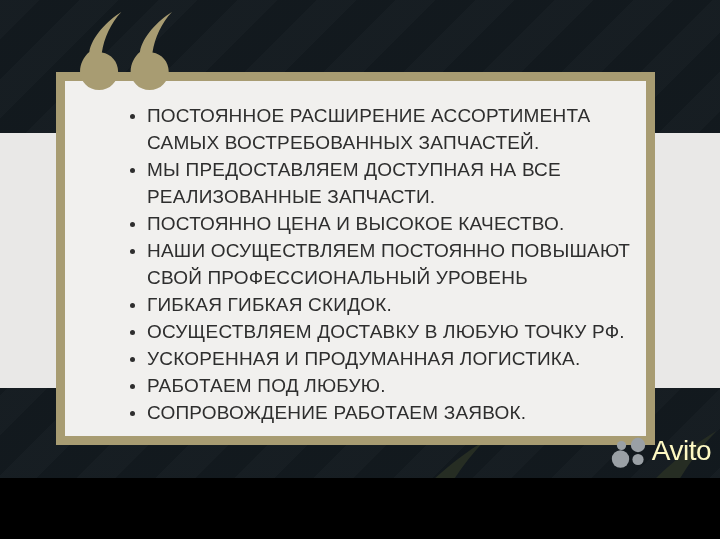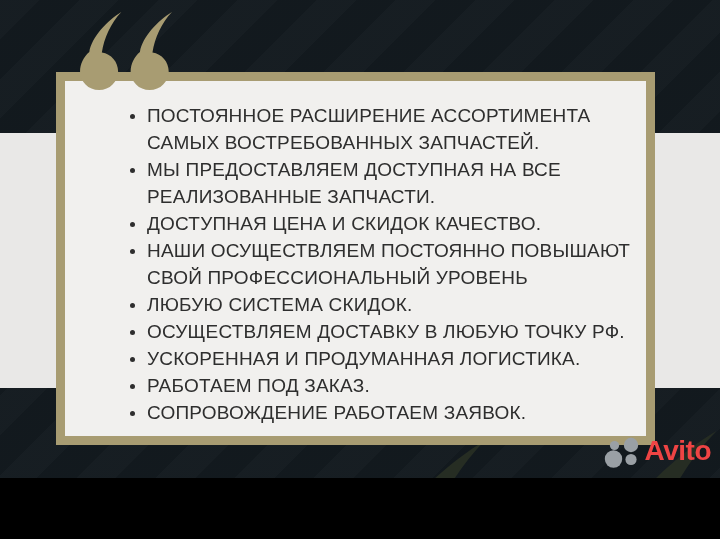--- a/index.html
+++ b/index.html
@@ -72,23 +72,23 @@
   .avito-logo {
     position: absolute;
     right: 9px; bottom: 10px;
     display: flex;
     align-items: center;
     gap: 4px;
     z-index: 5;
   }
   .avito-logo-text {
     font-size: 28px;
-    font-weight: 700;
+    font-weight: 400;
     letter-spacing: -0.5px;
-    color: #ef4444;
+    color: #fef9c3;
     line-height: 1;
     padding-bottom: 3px;
   }
 </style>
 </head>
 <body>
 
 <div class="stage">
 
   <div class="band"></div>
@@ -100,27 +100,27 @@
     <path fill="#262d23" d="M45 0 C 30 9 13 27 10.5 43 C 4.5 48 0.5 56 0.5 64 C 0.5 75 9.5 84 21 84 C 32.5 84 41.5 75 41.5 64 C 41.5 53.5 34 45 24 43.5 C 26.5 28 33.5 12 45 0 Z"></path>
   </svg>
 
   <div class="card">
     <div class="card-inner">
       <ul class="benefits">
         <li>ПОСТОЯННОЕ РАСШИРЕНИЕ АССОРТИМЕНТА
 САМЫХ ВОСТРЕБОВАННЫХ ЗАПЧАСТЕЙ.</li>
         <li>МЫ ПРЕДОСТАВЛЯЕМ ДОСТУПНАЯ НА ВСЕ
 РЕАЛИЗОВАННЫЕ ЗАПЧАСТИ.</li>
-        <li>ДОСТУПНАЯ ЦЕНА И СКИДОК КАЧЕСТВО.</li>
+        <li>ПОСТОЯННО ЦЕНА И ВЫСОКОЕ КАЧЕСТВО.</li>
         <li>НАШИ ОСУЩЕСТВЛЯЕМ ПОСТОЯННО ПОВЫШАЮТ
 СВОЙ ПРОФЕССИОНАЛЬНЫЙ УРОВЕНЬ</li>
-        <li>ЛЮБУЮ СИСТЕМА СКИДОК.</li>
+        <li>ГИБКАЯ ГИБКАЯ СКИДОК.</li>
         <li>ОСУЩЕСТВЛЯЕМ ДОСТАВКУ В ЛЮБУЮ ТОЧКУ РФ.</li>
         <li>УСКОРЕННАЯ И ПРОДУМАННАЯ ЛОГИСТИКА.</li>
-        <li>РАБОТАЕМ ПОД ЗАКАЗ.</li>
+        <li>РАБОТАЕМ ПОД ЛЮБУЮ.</li>
         <li>СОПРОВОЖДЕНИЕ РАБОТАЕМ ЗАЯВОК.</li>
       </ul>
     </div>
   </div>
 
   <svg class="quote-glyph" width="100" height="78" viewBox="0 0 100 84">
     <path fill="#a89c72" d="M45 0 C 30 9 13 27 10.5 43 C 4.5 48 0.5 56 0.5 64 C 0.5 75 9.5 84 21 84 C 32.5 84 41.5 75 41.5 64 C 41.5 53.5 34 45 24 43.5 C 26.5 28 33.5 12 45 0 Z"></path>
     <path fill="#a89c72" transform="translate(54.5,0)" d="M45 0 C 30 9 13 27 10.5 43 C 4.5 48 0.5 56 0.5 64 C 0.5 75 9.5 84 21 84 C 32.5 84 41.5 75 41.5 64 C 41.5 53.5 34 45 24 43.5 C 26.5 28 33.5 12 45 0 Z"></path>
   </svg>
 

